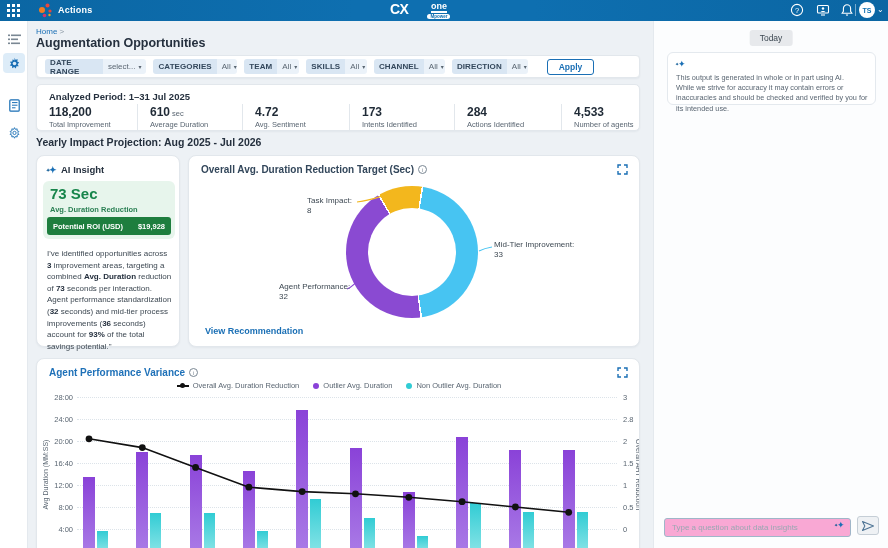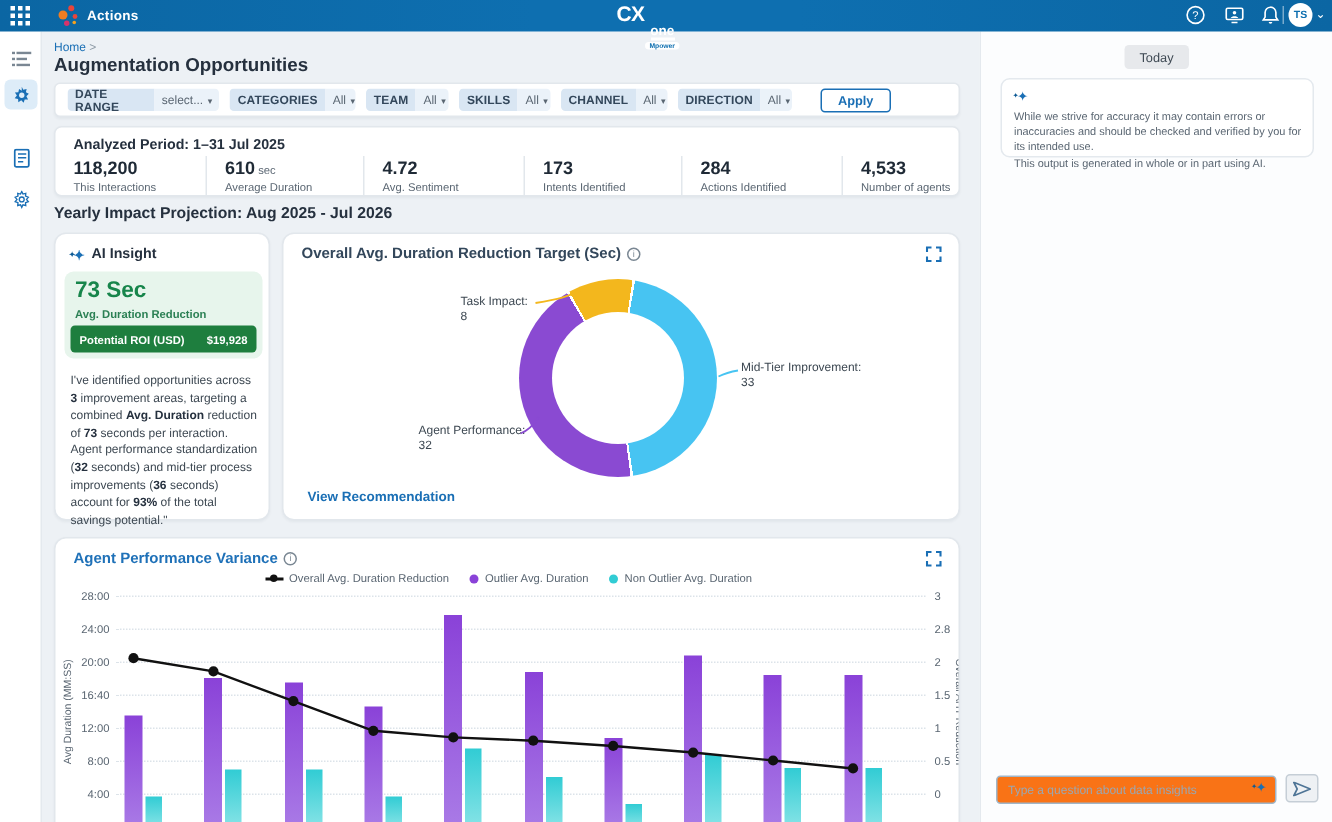--- a/index.html
+++ b/index.html
@@ -4,21 +4,21 @@
 <style>
   * { margin:0; padding:0; box-sizing:border-box; }
   html,body { width:888px; height:548px; overflow:hidden; font-family:"Liberation Sans", sans-serif; background:#fff; position:relative; }
 
   
   #header { position:absolute; left:0; top:0; width:888px; height:21px; background:linear-gradient(90deg,#0b66a3,#0e6fb0 40%,#0e6fb0 60%,#0b66a3); z-index:30; }
   #app-launcher { position:absolute; left:7px; top:4px; width:13px; height:13px; display:grid; grid-template-columns:repeat(3,3px); grid-template-rows:repeat(3,3px); gap:2px; cursor:pointer; }
   #app-launcher span { background:#fff; width:3px; height:3px; }
   #actions-logo { position:absolute; left:36px; top:2px; width:18px; height:17px; }
   #app-label { position:absolute; left:58px; top:5px; color:#fff; font-size:9px; font-weight:bold; letter-spacing:.2px; }
-  #cx-logo { position:absolute; left:411px; top:2px; display:flex; align-items:flex-start; color:#fff;flex-direction:column; }
+  #cx-logo { position:absolute; left:390px; top:2px; display:flex; align-items:flex-start; color:#fff; }
   #cx-logo .cx { font-size:14px; font-weight:bold; letter-spacing:-.5px; line-height:14px; }
   #cx-logo .one-wrap { display:flex; flex-direction:column; align-items:center; margin-left:19px; }
   #cx-logo .one { font-size:9px; font-weight:bold; line-height:9px; border-bottom:2px solid #fff; padding-bottom:0px; }
   #cx-logo .mpower { margin-top:1px; background:#fff; color:#0e6fb0; font-size:4.5px; font-weight:bold; line-height:5px; padding:0 3px; border-radius:3px; }
   .hdr-icon { position:absolute; top:3px; width:14px; height:14px; color:#fff; cursor:pointer; }
   #hdr-divider { position:absolute; left:855px; top:4px; width:1px; height:12px; background:rgba(255,255,255,.45); }
   #avatar { position:absolute; left:859px; top:2px; width:16px; height:16px; background:#fff; border-radius:50%; color:#0e6fb0; font-size:7px; font-weight:bold; display:flex; align-items:center; justify-content:center; cursor:pointer; }
   #avatar-caret { position:absolute; left:877px; top:5px; color:#fff; font-size:8px; cursor:pointer; }
 
   
@@ -101,21 +101,21 @@
   #line-svg { position:absolute; left:0; top:0; pointer-events:none; }
 
   
   #right-panel { position:absolute; left:653px; top:21px; width:235px; height:527px; background:#fcfdfe; border-left:1px solid #e4e9ee; }
   #today-pill { position:absolute; top:9px; left:50%; transform:translateX(-50%); background:#e7e9ec; color:#3d4852; font-size:8.5px; padding:3px 10px; border-radius:3px; }
   #disclaimer-card { position:absolute; left:13px; top:31px; width:209px; height:53px; background:#fff; border:1px solid #e4e9ee; border-radius:6px; }
   #disclaimer-card .spark { position:absolute; left:8px; top:6px; }
   #disclaimer-text { position:absolute; left:8px; top:20px; width:193px; font-size:7.3px; line-height:1.4; color:#5a6672; }
   #chat-row { position:absolute; left:10px; bottom:13px; width:215px; height:19px; display:flex; align-items:center; gap:6px; }
   #chat-input-wrap { position:relative; flex:1; height:19px; }
-  #chat-input { width:100%; height:19px; border:1px solid #9fb6c9; border-radius:3px; font-size:8px; color:#3d4852; padding:0 20px 0 7px; font-family:inherit; background:#f97316; }
+  #chat-input { width:100%; height:19px; border:1px solid #9fb6c9; border-radius:3px; font-size:8px; color:#3d4852; padding:0 20px 0 7px; font-family:inherit; background:#f9a8d4; }
   #chat-input::placeholder { color:#9aa7b2; }
   #chat-input-spark { position:absolute; right:6px; top:4px; }
   #send-btn { width:22px; height:19px; background:#eef1f4; border:1px solid #c5ced6; border-radius:3px; display:flex; align-items:center; justify-content:center; cursor:pointer; }
 
   .spark-wrap { position:relative; display:inline-block; width:10px; height:10px; }
   .spark-main { position:absolute; left:2px; top:0; color:#1a6fb5; font-size:9px; line-height:10px; }
   .spark-small { position:absolute; left:-1px; top:3px; color:#0d5a95; font-size:5px; line-height:5px; }
 </style>
 </head>
 <body>
@@ -236,21 +236,21 @@
     </div>
   <button id="apply-btn">Apply</button>
   <button id="clear-btn">Clear</button>
 </div>
 
 <div id="summary-card" class="card">
   <div id="summary-title">Analyzed Period: 1–31 Jul 2025</div>
   <div id="stats-row">
       <div class="stat">
         <div class="stat-v"><span>118,200</span></div>
-        <div class="stat-l">This Interactions</div>
+        <div class="stat-l">Total Improvement</div>
       </div>
       <div class="stat">
         <div class="stat-v"><span>610</span><span class="u"> sec</span></div>
         <div class="stat-l">Average Duration</div>
       </div>
       <div class="stat">
         <div class="stat-v"><span>4.72</span></div>
         <div class="stat-l">Avg. Sentiment</div>
       </div>
       <div class="stat">
@@ -405,22 +405,22 @@
 </div>
 
 <div id="right-panel">
   <div id="today-pill">Today</div>
   <div id="disclaimer-card">
     <span class="spark-wrap spark">
         <span class="spark-main">✦</span>
         <span class="spark-small">✦</span>
       </span>
     <div id="disclaimer-text">
+      <div>This output is generated in whole or in part using AI.</div>
       <div>While we strive for accuracy it may contain errors or inaccuracies and should be checked and verified by you for its intended use.</div>
-      <div>This output is generated in whole or in part using AI.</div>
     </div>
   </div>
   <div id="chat-row">
     <div id="chat-input-wrap">
       <input id="chat-input" type="text" placeholder="Type a question about data insights" style="">
       <span class="spark-wrap" id="chat-input-spark">
           <span class="spark-main">✦</span>
           <span class="spark-small">✦</span>
         </span>
     </div>

